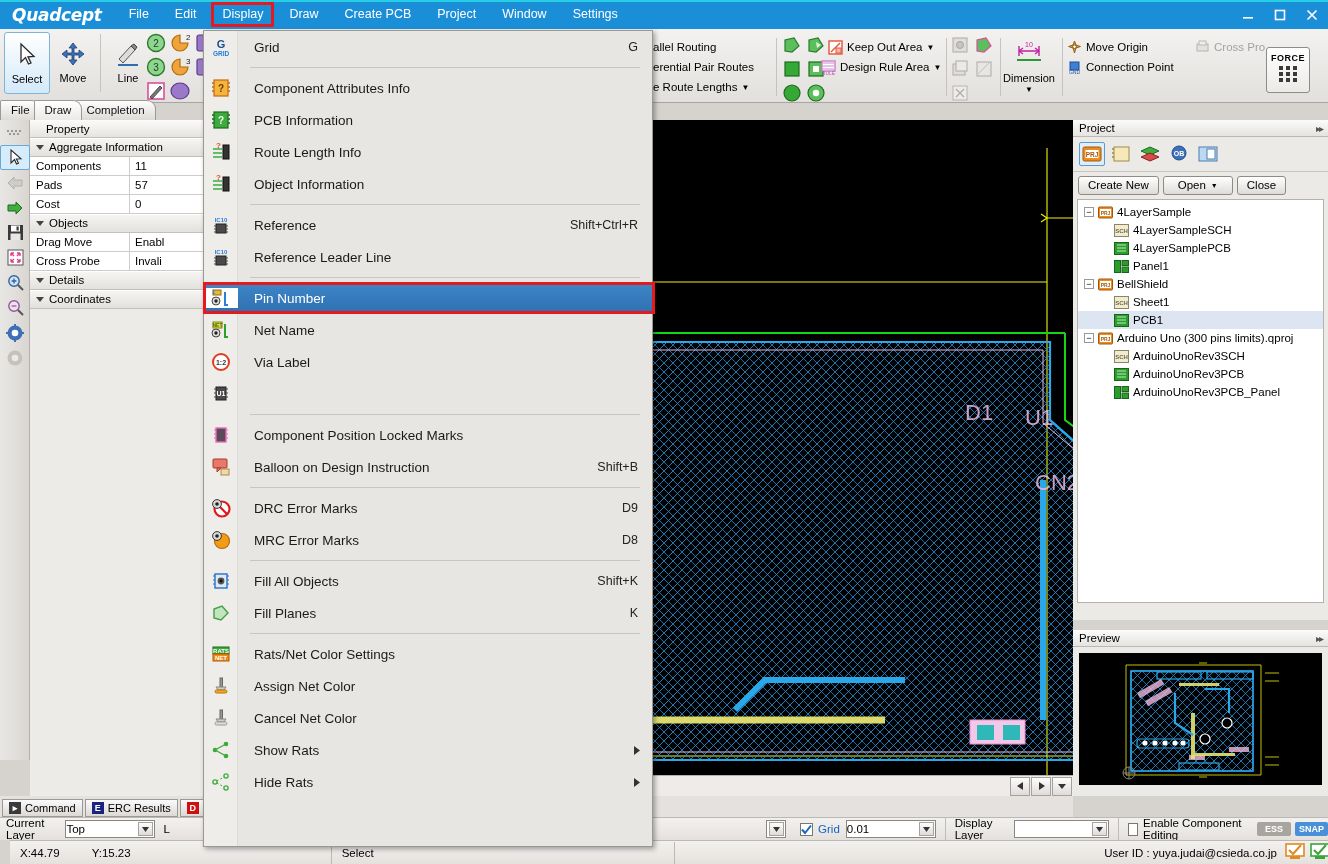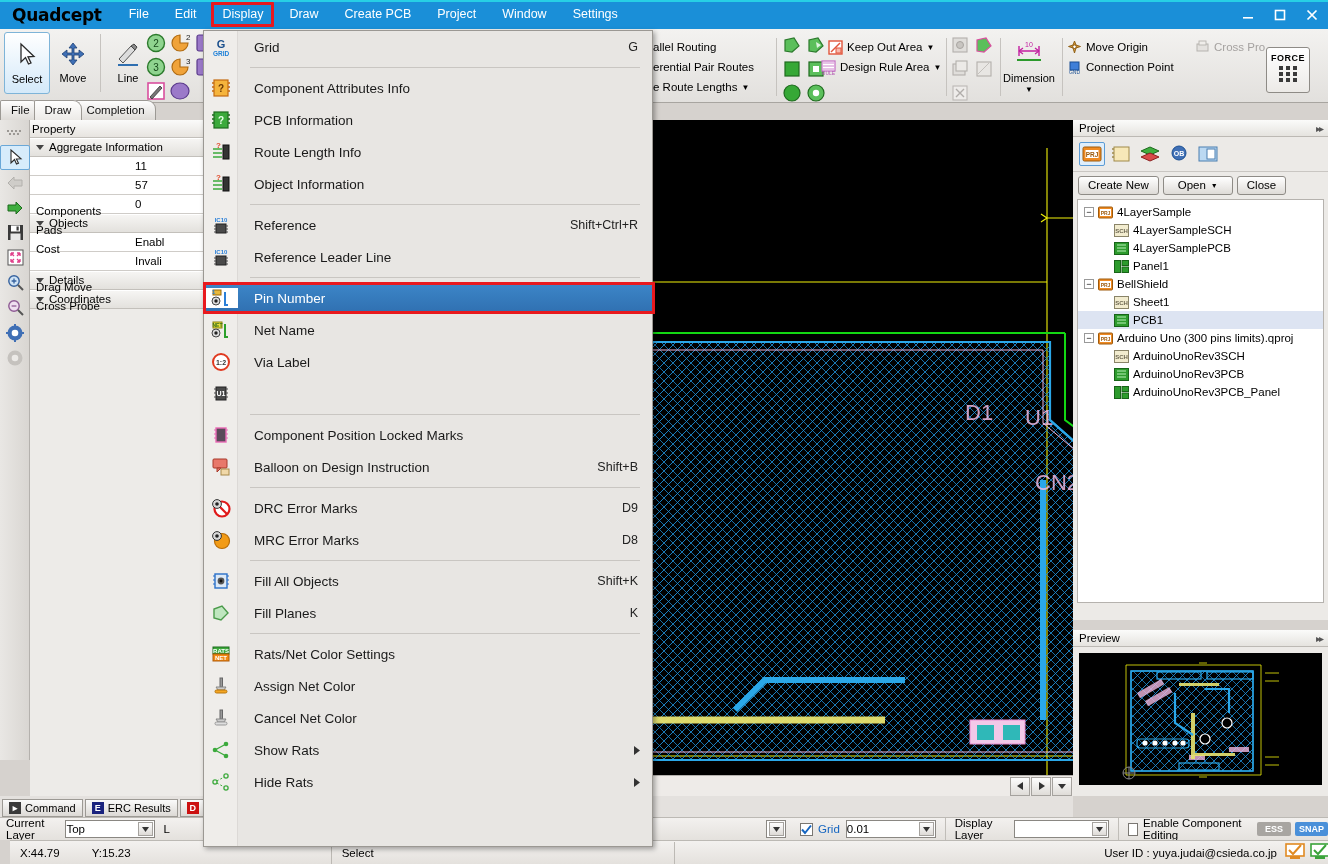--- a/index.html
+++ b/index.html
@@ -17,21 +17,21 @@
   .titlebar {
     position:absolute; left:0; top:0; width:1328px; height:29px;
     background:#1a8fd8;
     display:flex; align-items:center;
   }
   .titlebar::before{
     content:""; position:absolute; left:0; top:0; width:100%; height:2px;
     background:#27cfe5;
   }
   .brand {
-    color:#000000; font-weight:bold; font-size:17px; 
+    color:#ffffff; font-weight:bold; font-size:17px; font-style:italic;
     padding:0 14px 0 12px; letter-spacing:-0.3px;
     font-family:"DejaVu Sans", sans-serif;
   }
   .menu-items { display:flex; align-items:center; height:100%; }
   .menu-item {
     color:#fff; font-size:12.5px; padding:0 13px; height:29px;
     line-height:29px; cursor:default; white-space:nowrap;
   }
   .menu-item.active-hl {
     position:relative;
@@ -95,32 +95,32 @@
     border-radius:2px 9px 0 0; margin-right:-7px; position:relative;
   }
   .ltab.on { background:linear-gradient(#fff,#eceae7); z-index:3; }
 
   
   .proppanel {
     position:absolute; left:30px; top:120px; width:175px; height:676px;
     background:#edebe8; border-right:1px solid #b4b1ad;
   }
   .prop-title {
-    height:18px; line-height:18px; padding-left:2px; font-size:11.5px;
+    height:18px; line-height:18px; padding-left:16px; font-size:11.5px;
     background:linear-gradient(#fbfbfa,#e7e4e0); border-bottom:1px solid #c3c0bb;
   }
   .prop-sect {
     height:19px; line-height:19px; font-size:11.5px; padding-left:6px;
     background:linear-gradient(#f6f5f3,#e3e1dd);
     border-bottom:1px solid #c3c0bb; border-top:1px solid #fff;
     display:flex; align-items:center; gap:5px;
   }
   .tri { width:0;height:0;border-left:4px solid transparent;border-right:4px solid transparent;border-top:5px solid #444; }
   .prop-row { display:flex; height:19px; border-bottom:1px solid #cfccc8; background:#fff; }
-  .prop-row .k { flex:0 0 100px; padding-left:6px; line-height:19px; font-size:11.5px; border-right:1px solid #cfccc8;margin-top:45px;}
+  .prop-row .k { flex:0 0 100px; padding-left:6px; line-height:19px; font-size:11.5px; border-right:1px solid #cfccc8;}
   .prop-row .v { flex:1; padding-left:5px; line-height:19px; font-size:11.5px; overflow:hidden; white-space:nowrap;}
 
   
   .canvaswrap {
     position:absolute; left:205px; top:120px; width:868px; height:676px;
     background:#000; overflow:hidden;
   }
   .canvas-inner { position:absolute; inset:0; }
   .hscroll {
     position:absolute; left:205px; top:775px; width:868px; height:21px;

